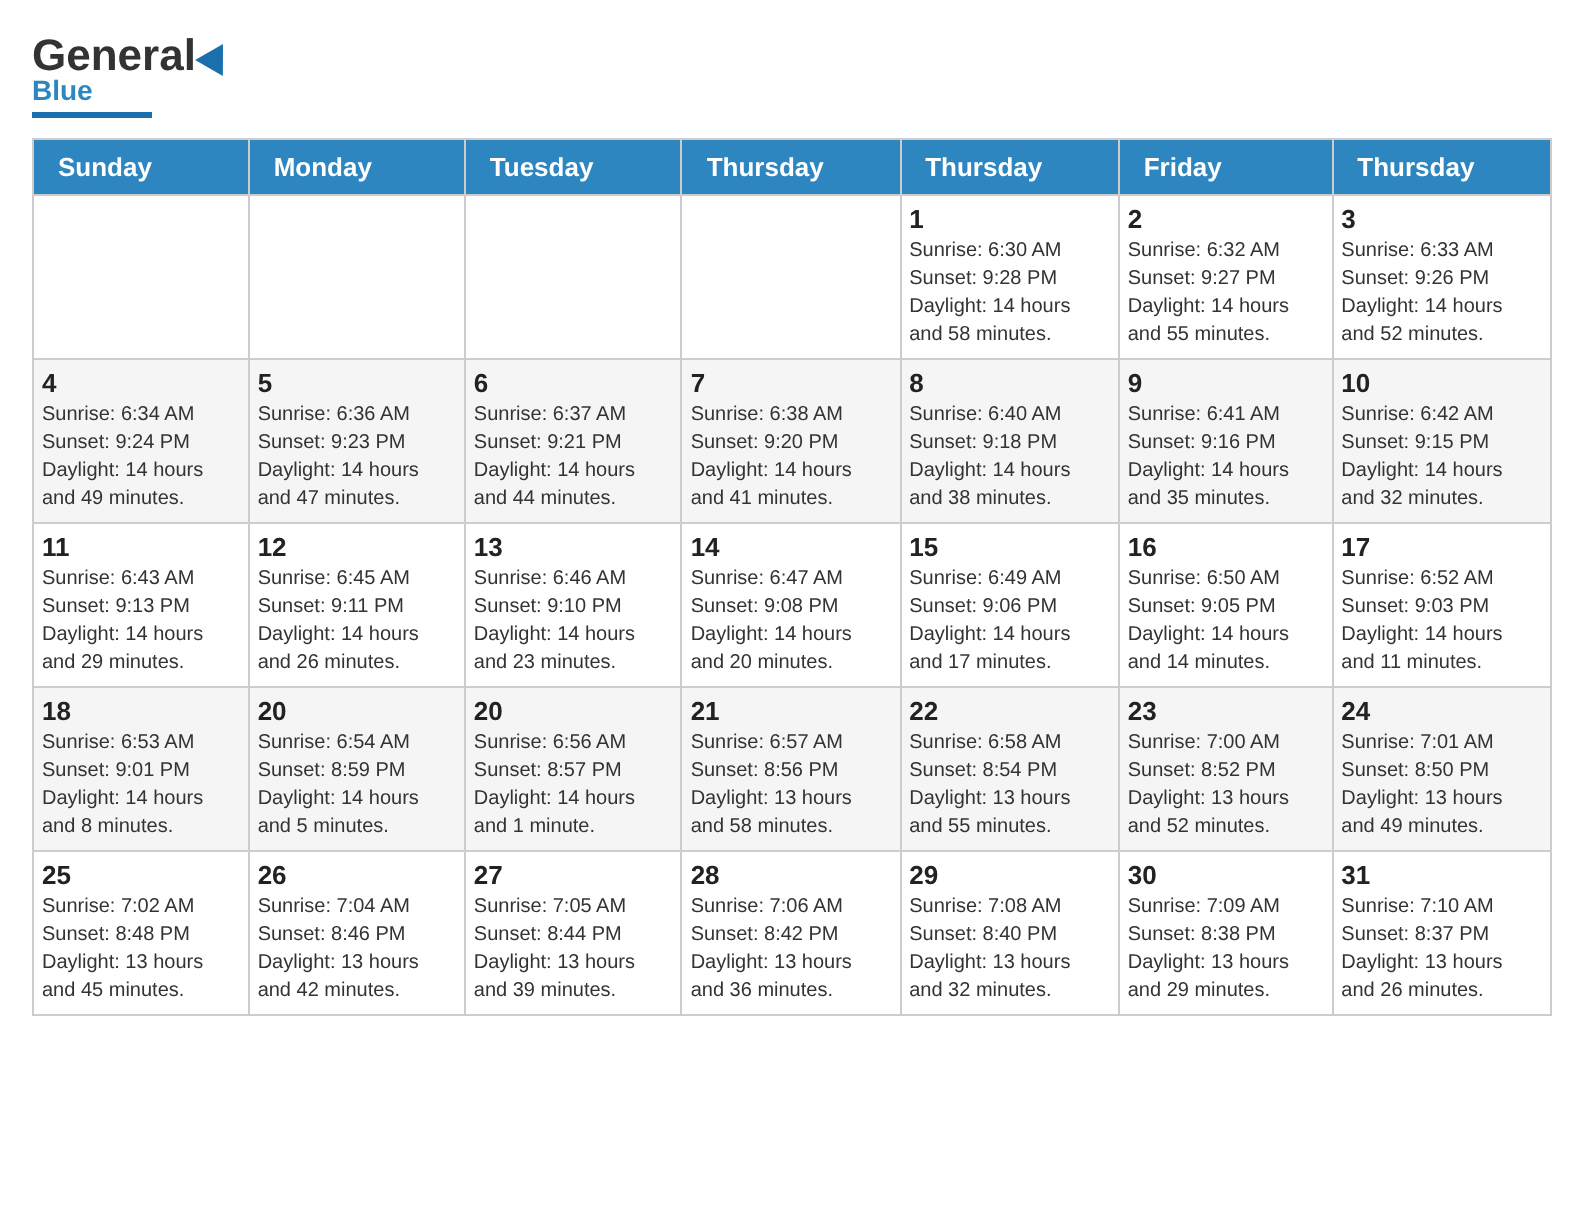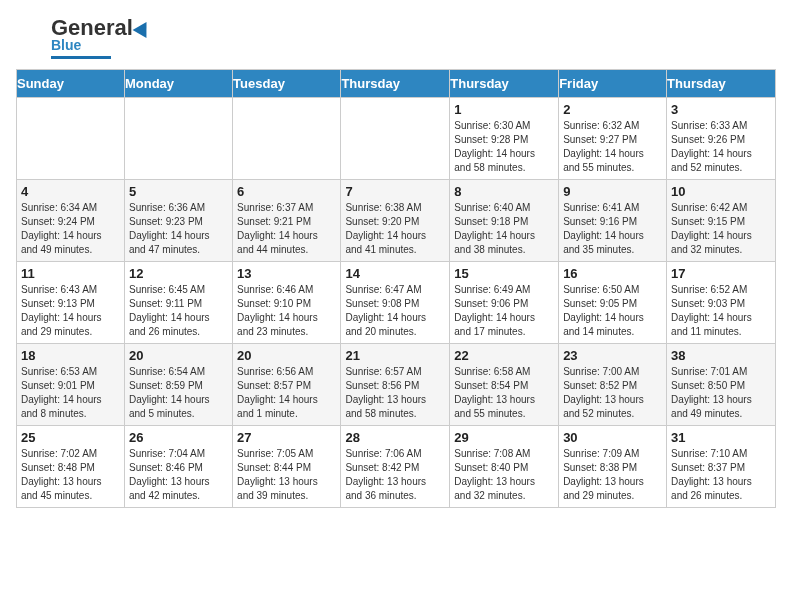--- a/index.html
+++ b/index.html
@@ -8,21 +8,20 @@
       background: #fff;
       width: 792px;
       min-height: 612px;
       padding: 16px;
     }
     .header {
       display: flex;
       justify-content: space-between;
       align-items: center;
       margin-bottom: 10px;
-      margin-left: 35px;
     }
     .logo {
       display: flex;
       flex-direction: column;
       align-items: flex-start;
     }
     .logo-triangle {
       width: 0;
       height: 0;
       border-left: 8px solid transparent;
@@ -51,21 +50,21 @@
       color: #444;
     }
     table {
       width: 100%;
       border-collapse: collapse;
       font-size: 11px;
     }
     thead tr th {
       background: #2e86c1;
       color: #fff;
-      padding: 6px 0;
+      padding: 6px 12px;
       text-align: left;
       font-size: 13px;
       font-weight: bold;
       border: 1px solid #ccc;
     }
     tbody tr td {
       border: 1px solid #ccc;
       vertical-align: top;
       padding: 4px 4px;
       width: 113px;
@@ -218,21 +217,21 @@
         </td>
         <td>
           <span class="day-num">22</span>
           <div class="day-info">Sunrise: 6:58 AM<br>Sunset: 8:54 PM<br>Daylight: 13 hours<br>and 55 minutes.</div>
         </td>
         <td>
           <span class="day-num">23</span>
           <div class="day-info">Sunrise: 7:00 AM<br>Sunset: 8:52 PM<br>Daylight: 13 hours<br>and 52 minutes.</div>
         </td>
         <td>
-          <span class="day-num">38</span>
+          <span class="day-num">24</span>
           <div class="day-info">Sunrise: 7:01 AM<br>Sunset: 8:50 PM<br>Daylight: 13 hours<br>and 49 minutes.</div>
         </td>
       </tr>
       <tr>
         <td>
           <span class="day-num">25</span>
           <div class="day-info">Sunrise: 7:02 AM<br>Sunset: 8:48 PM<br>Daylight: 13 hours<br>and 45 minutes.</div>
         </td>
         <td>
           <span class="day-num">26</span>

